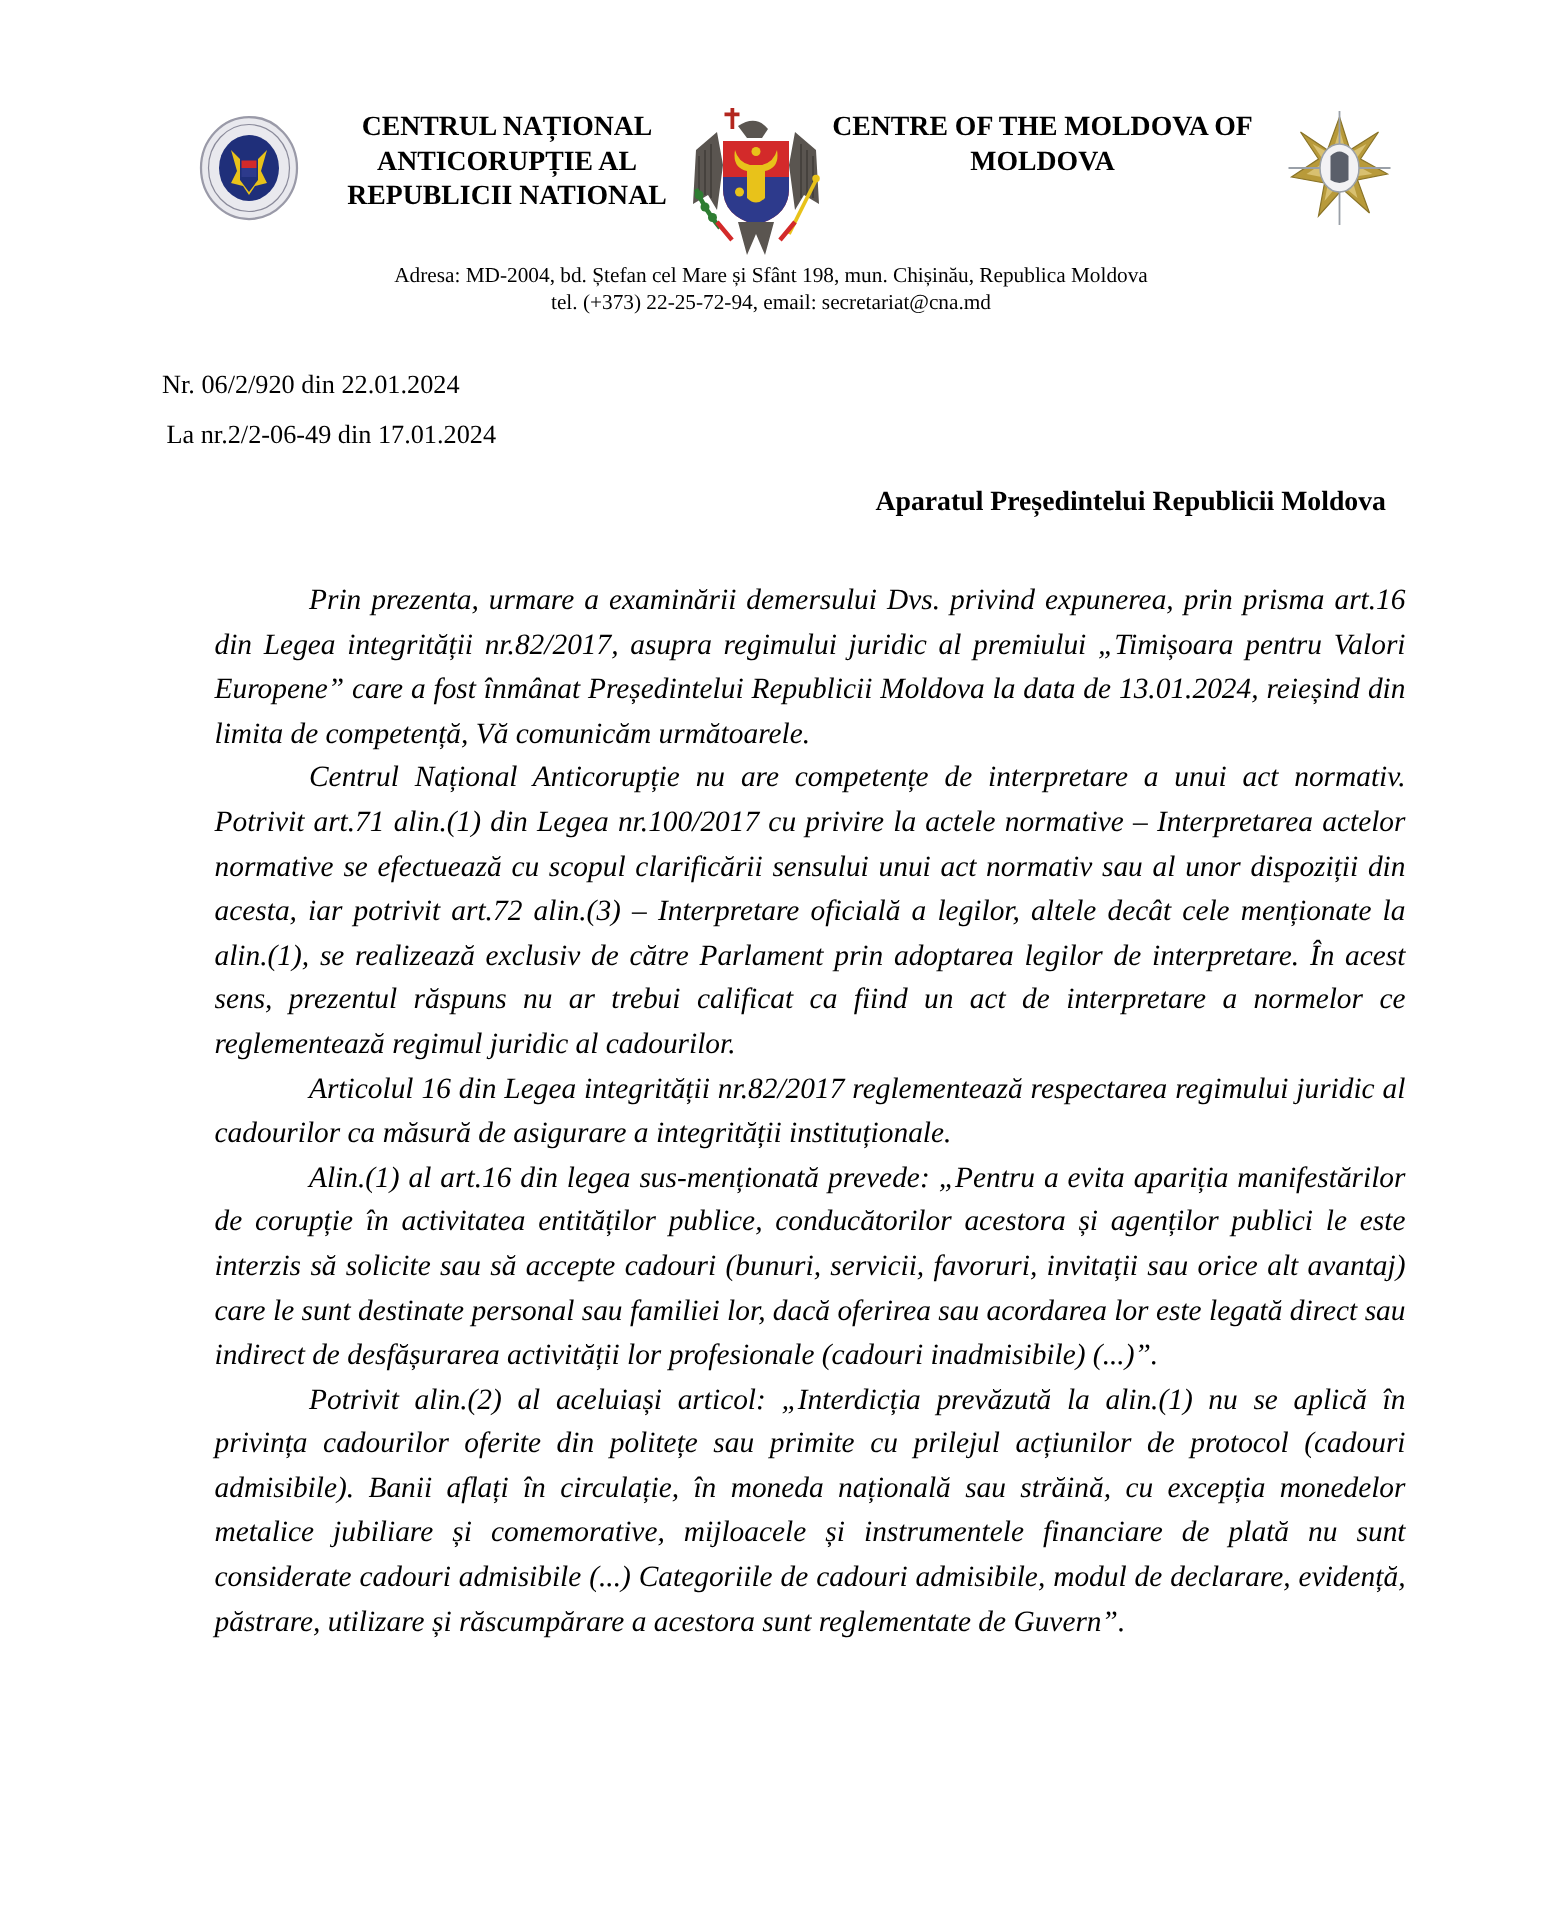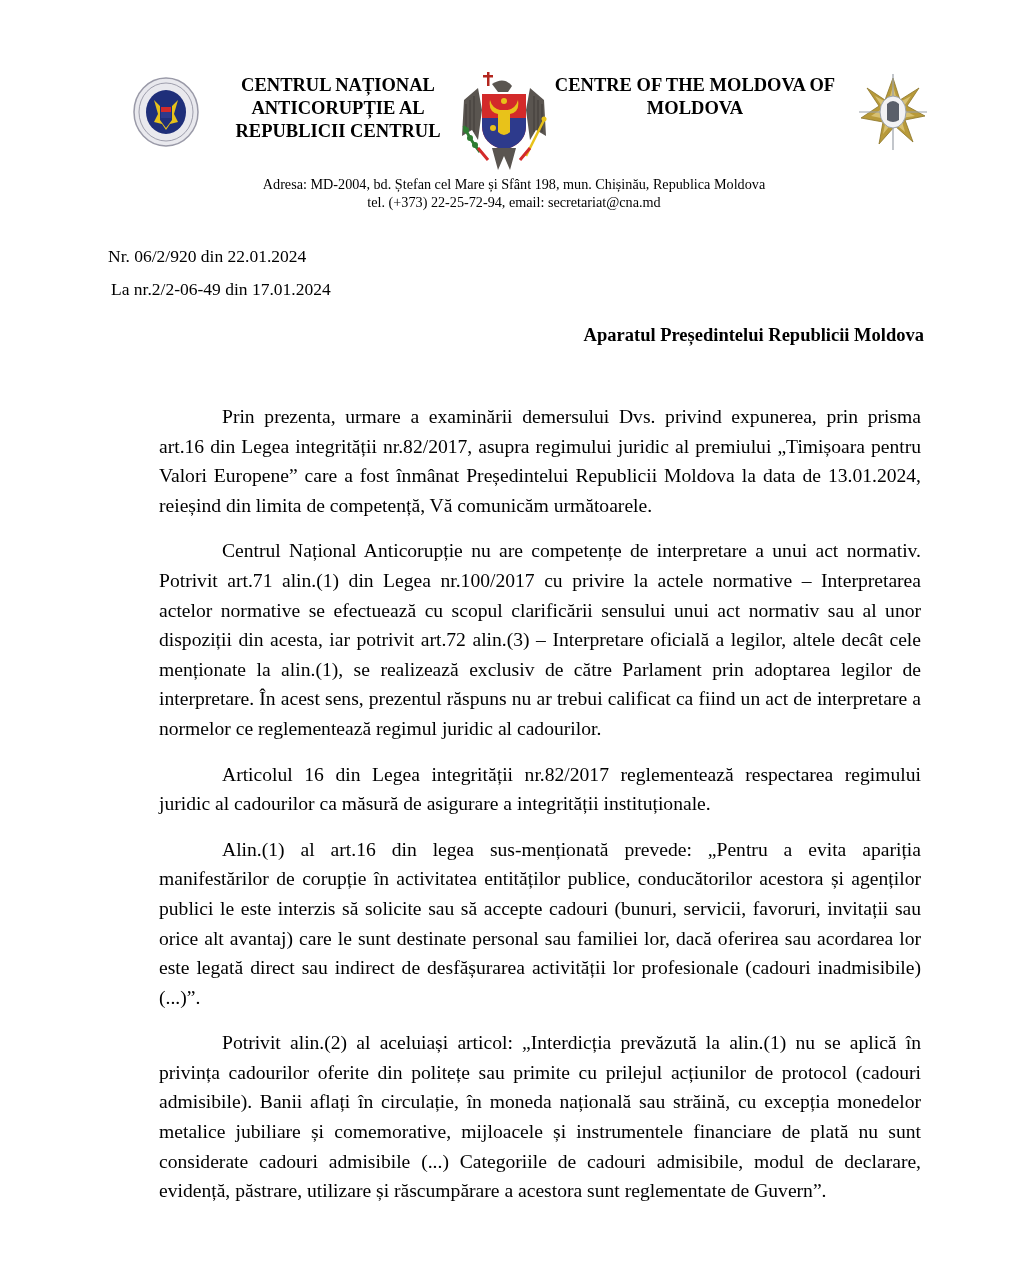--- a/index.html
+++ b/index.html
@@ -17,40 +17,40 @@
 
   .address { position: absolute; left: 180px; top: 175px; width: 668px; text-align: center; font-size: 14.2px; line-height: 18px; }
   .address div { white-space: nowrap; }
 
   .ref1 { position: absolute; left: 108px; top: 246px; font-size: 17.5px; white-space: nowrap; }
   .ref2 { position: absolute; left: 111px; top: 279px; font-size: 17.5px; white-space: nowrap; }
 
   .addressee { position: absolute; right: 104px; top: 325px; font-weight: bold; font-size: 18.5px; white-space: nowrap; }
 
   .body { position: absolute; left: 143px; top: 386px; width: 794px; font-size: 19.6px; line-height: 29.6px; text-align: justify; }
-  .body p { margin: 16px; text-indent: 63px; }
+  .body p { margin: 0; text-indent: 63px; font-style: italic; }
 </style>
 </head>
 <body>
 
 <div class="page">
 
   <svg class="logo-left" viewBox="0 0 68 72">
     <ellipse cx="34" cy="36" rx="32" ry="34" fill="#e9e9ee" stroke="#9a9aa8" stroke-width="1.5"></ellipse>
     <ellipse cx="34" cy="36" rx="27" ry="29" fill="none" stroke="#8a8a9a" stroke-width="0.8"></ellipse>
     <ellipse cx="34" cy="36" rx="20" ry="22" fill="#1f2f7a"></ellipse>
     <path d="M22 24 L28 30 L28 44 L34 52 L40 44 L40 30 L46 24 L42 38 L46 46 L38 48 L34 54 L30 48 L22 46 L26 38 Z" fill="#e8c21a"></path>
     <rect x="29" y="31" width="10" height="5" fill="#d32a2a"></rect>
     <rect x="29" y="36" width="10" height="6" fill="#2d3a8c"></rect>
   </svg>
 
   <div class="head-ro">
     <div>CENTRUL NAȚIONAL</div>
     <div>ANTICORUPȚIE AL</div>
-    <div>REPUBLICII CENTRUL</div>
+    <div>REPUBLICII NATIONAL</div>
   </div>
 
   <svg class="logo-center" viewBox="0 0 92 102">
 
     <rect x="29" y="2" width="2.5" height="14" fill="#b3261e"></rect>
     <rect x="25" y="5" width="10" height="2.5" fill="#b3261e"></rect>
 
     <path d="M34 14 Q46 6 54 16 L50 22 L40 22 Z" fill="#5a5550"></path>
 
     <path d="M20 18 L6 30 L4 66 L14 60 L20 70 L24 40 Z" fill="#5a5550"></path>

